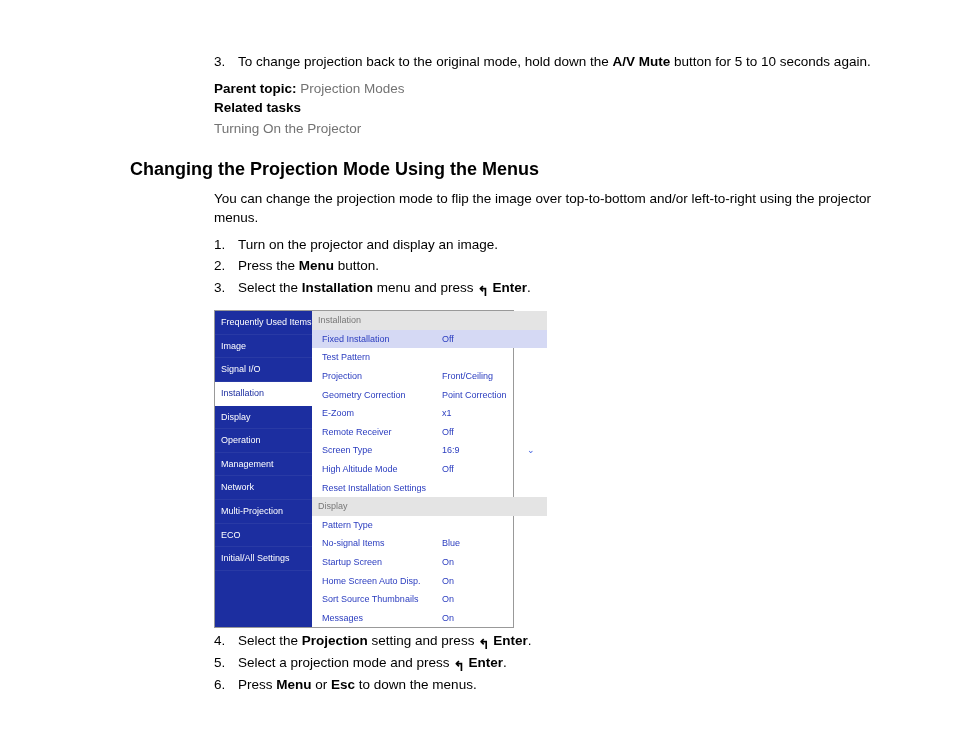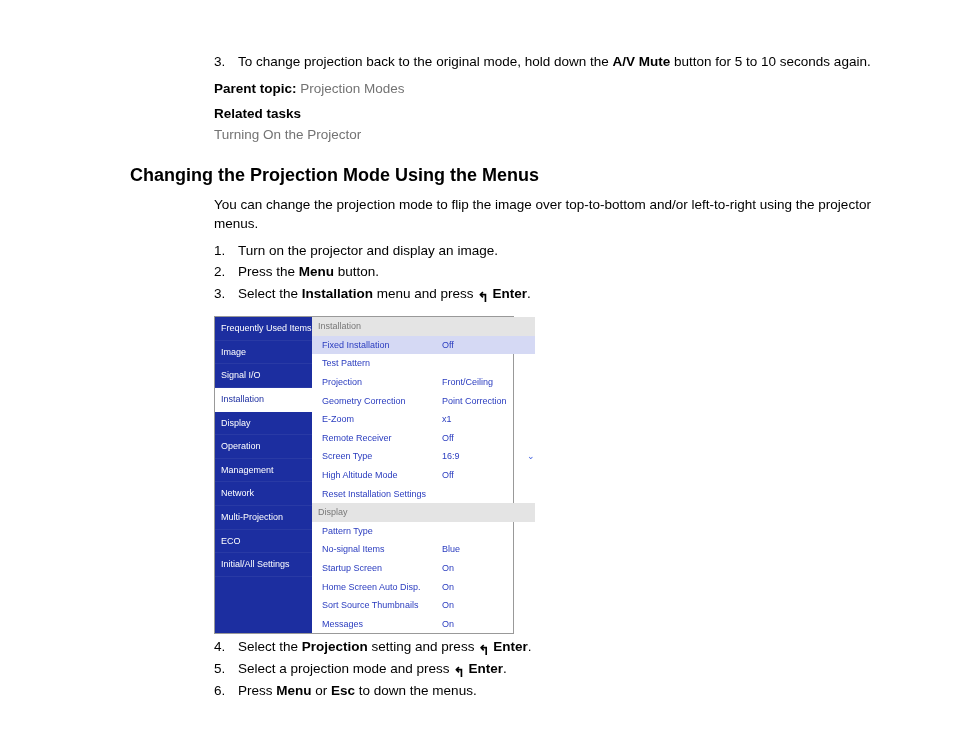--- a/index.html
+++ b/index.html
@@ -47,21 +47,21 @@
   }
   .menu-right { flex:1; }
   .menu-right .section-head {
     background: #e4e4e4;
     color: #777;
     padding: 3px 6px;
     font-size: 9px;
   }
   .menu-right .row {
     display:flex;
-    padding: 3px 0 3px 10px;
+    padding: 3px 12px 3px 10px;
     color: #2a3cbf;
   }
   .menu-right .row.selected { background: #d5d9f4; }
   .menu-right .row .label { width: 120px; }
   .menu-right .row .value { width: 85px; color:#2a3cbf; }
   .menu-right .row .chev { color:#4060e0; font-size:9px; }
 </style>
 </head>
 <body>
 
@@ -70,21 +70,21 @@
     <div class="ol-num">3.</div>
     <div class="ol-body">
       <span>To change projection back to the original mode, hold down the </span><span class="bold">A/V Mute</span><span> button for 5 to 10 seconds again.</span>
     </div>
   </div>
   <div style="margin-top:8px;">
     <span class="bold">Parent topic:</span>
     <span> </span>
     <span class="link">Projection Modes</span>
   </div>
-  <div style="margin-top:6px;" class="bold">Related tasks</div>
+  <div style="" class="bold">Related tasks</div>
   <div class="link" style="margin-top:2px;">Turning On the Projector</div>
 </div>
 
 <h2>Changing the Projection Mode Using the Menus</h2>
 
 <div class="indent">
   <div>You can change the projection mode to flip the image over top-to-bottom and/or left-to-right using the projector menus.</div>
 
   <div class="ol-row" style="margin-top:8px;">
     <div class="ol-num">1.</div>

